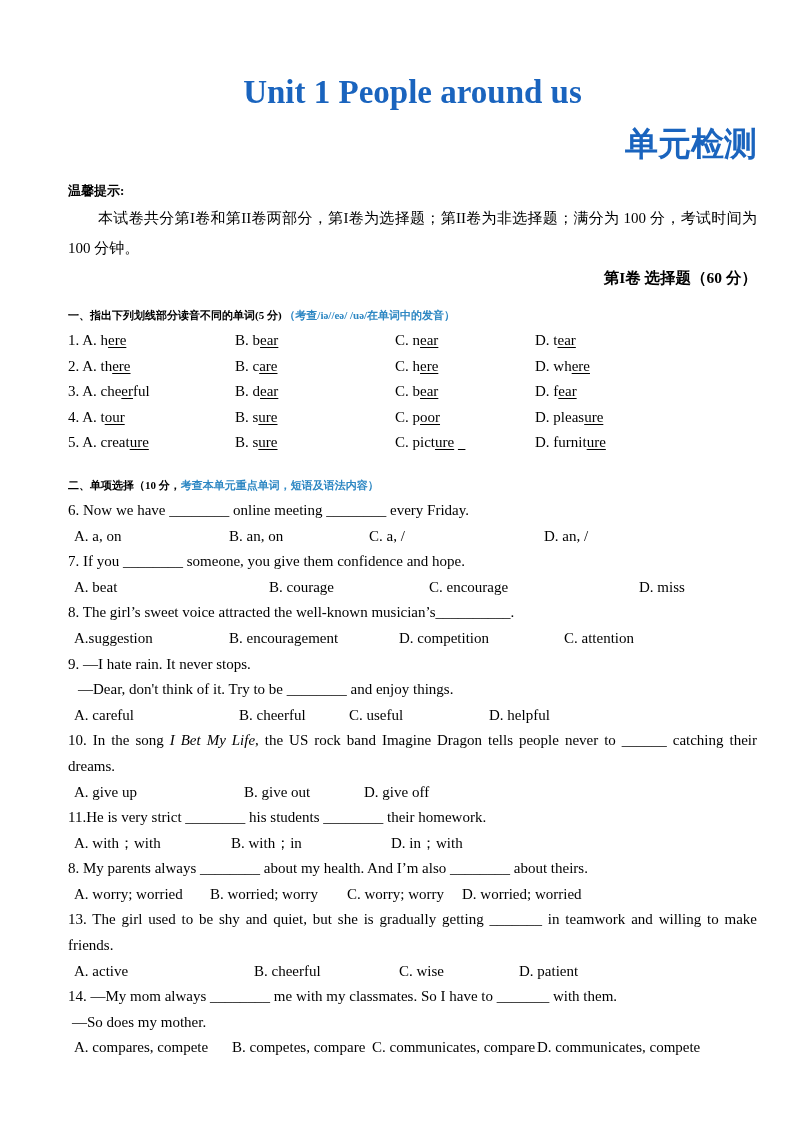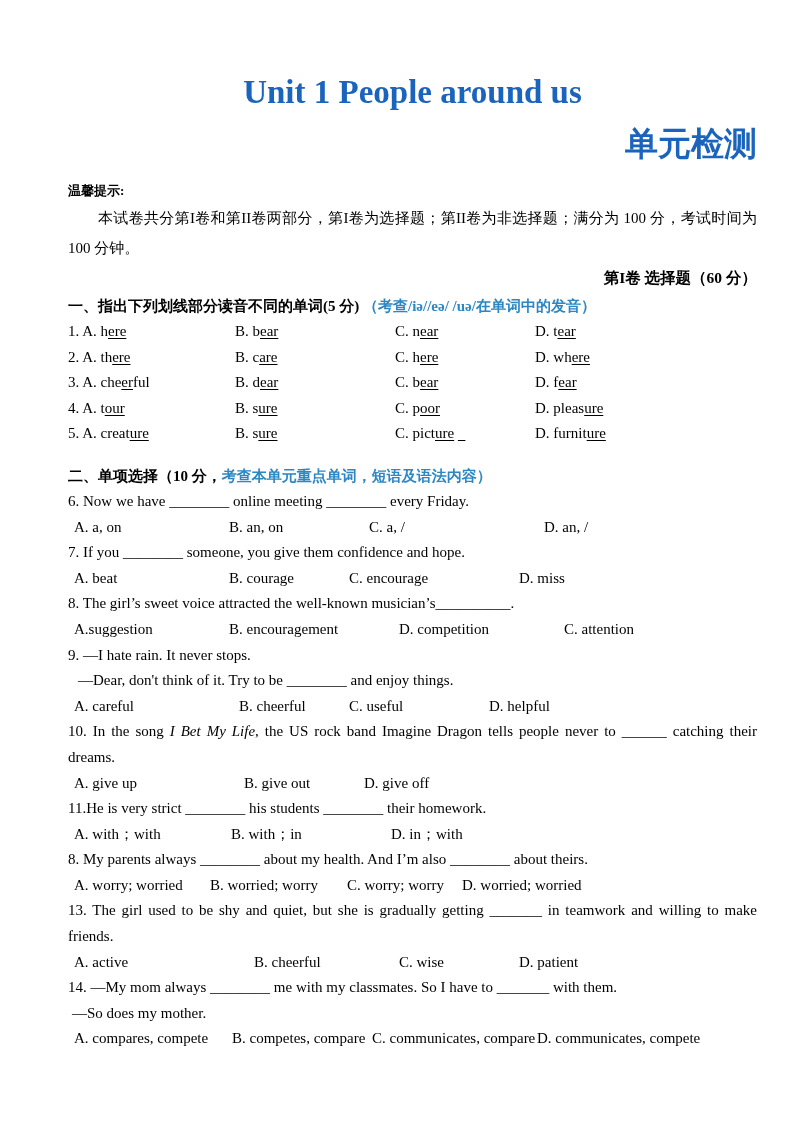--- a/index.html
+++ b/index.html
@@ -44,23 +44,23 @@
     line-height:30px;
   }
   .part-header{
     margin-top:2px;
     text-align:right;
     font-weight:bold;
     font-size:15.5px;
     line-height:25px;
   }
   .sec-header{
-    margin-top:3px;
-    font-weight:bold;
-    font-size:15px;
+    margin-top:12px;
+    font-weight:bold;
+    font-size:11px;
     line-height:26px;
   }
   .section + .section{margin-top:16px;}
   .sec-note{color:var(--note-blue,#2d87c3);}
   .q-line{line-height:25.6px;}
   .q-line.justify{text-align:justify;}
   .opts{
     display:grid;
     line-height:25.6px;
     padding-left:6px;
@@ -128,21 +128,21 @@
           <div class="q-line">6. Now we have ________ online meeting ________ every Friday.</div>
           <div class="opts" style="grid-template-columns: 155px 140px 175px auto;">
             <span class="opt">A. a, on</span>
             <span class="opt">B. an, on</span>
             <span class="opt">C. a, /</span>
             <span class="opt">D. an, /</span>
           </div>
         </div>
         <div class="question">
           <div class="q-line">7. If you ________ someone, you give them confidence and hope.</div>
-          <div class="opts" style="grid-template-columns: 155px 120px 170px auto;">
+          <div class="opts" style="grid-template-columns: 155px 120px 170px auto; gap: 40px;">
             <span class="opt">A. beat</span>
             <span class="opt">B. courage</span>
             <span class="opt">C. encourage</span>
             <span class="opt">D. miss</span>
           </div>
         </div>
         <div class="question">
           <div class="q-line">8. The girl’s sweet voice attracted the well-known musician’s__________.</div>
           <div class="opts" style="grid-template-columns: 155px 170px 165px auto;">
             <span class="opt">A.suggestion</span>

